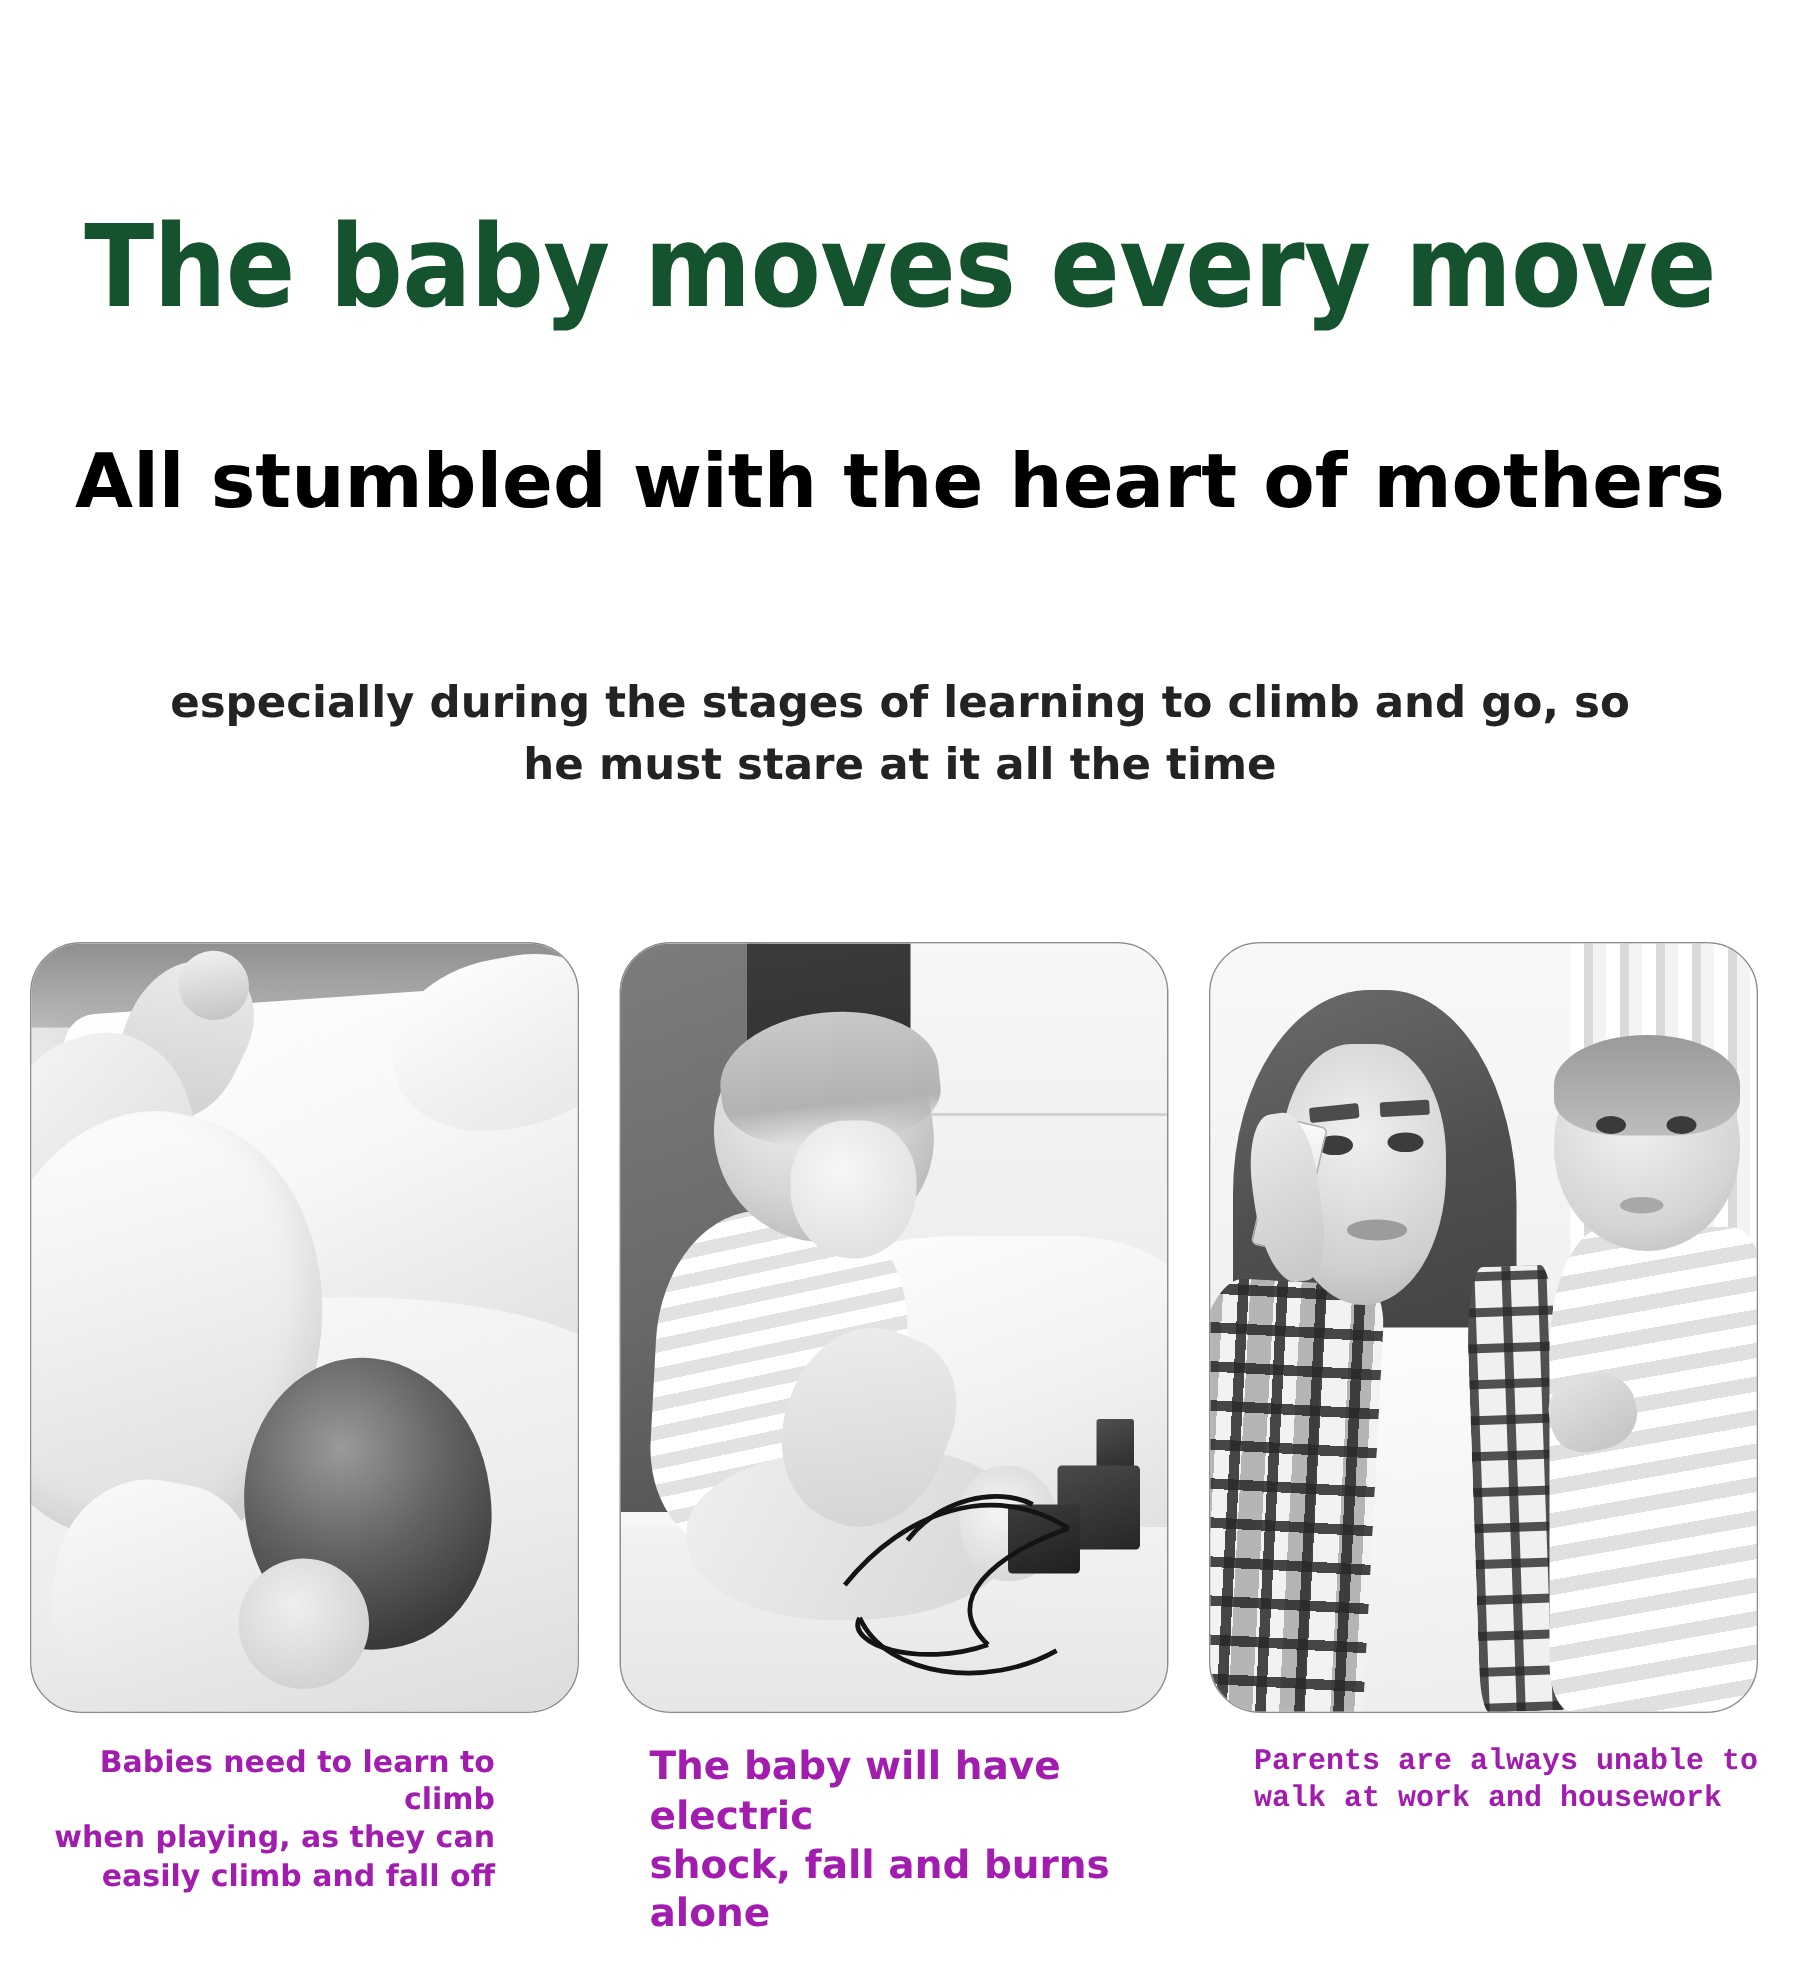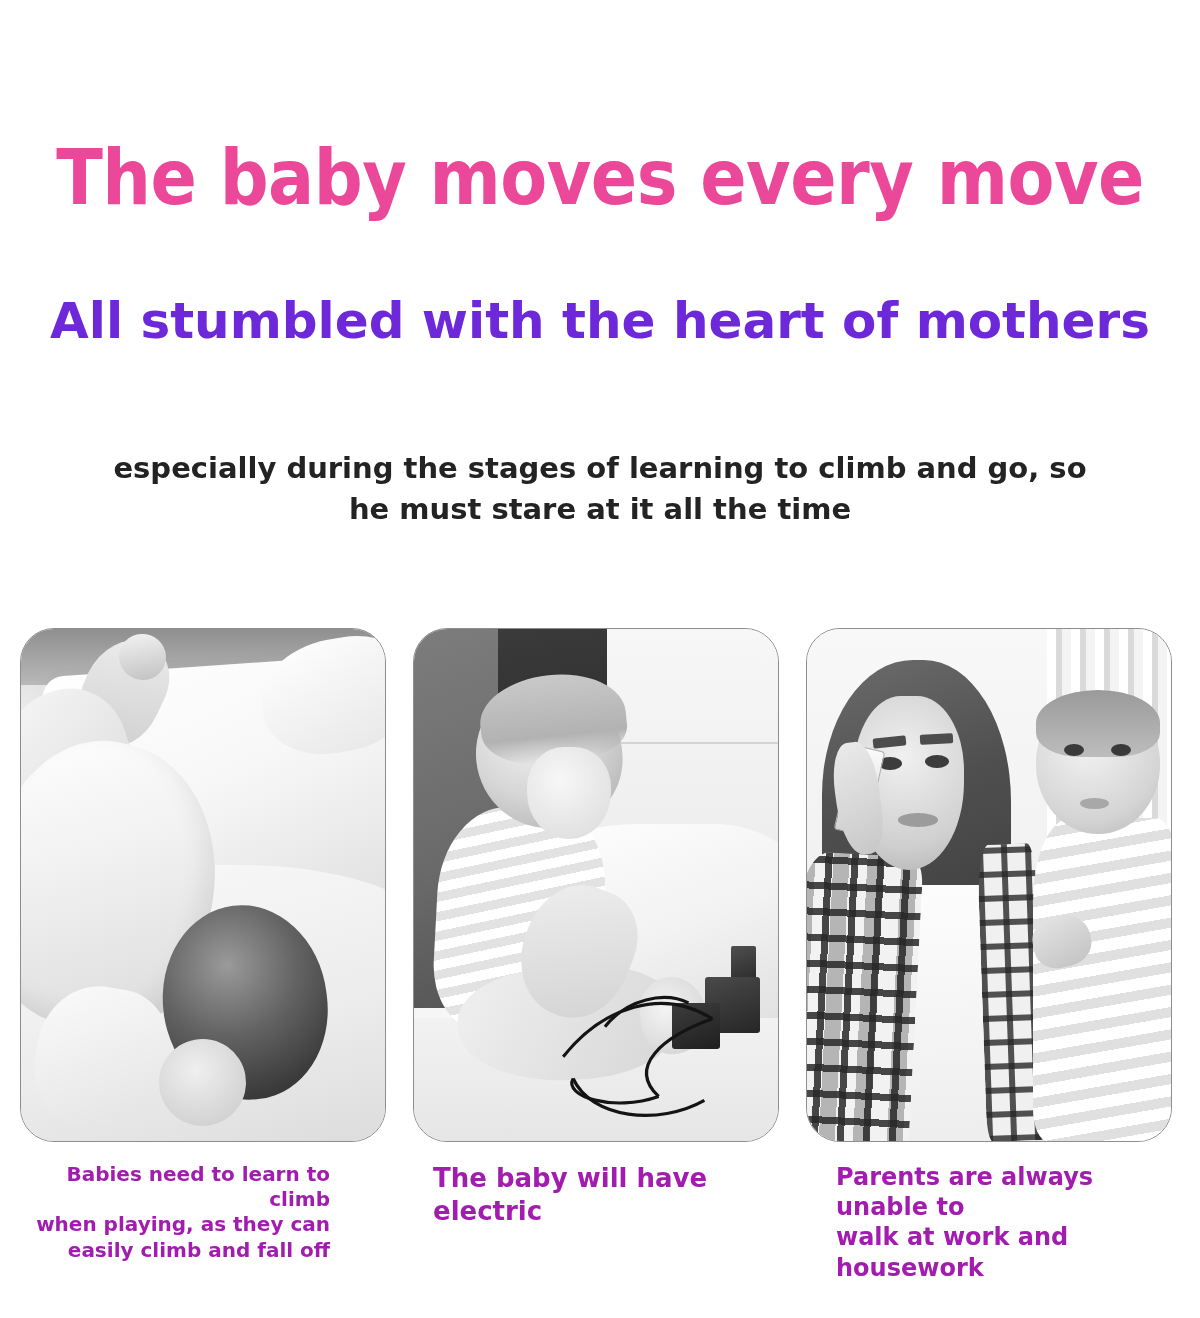--- a/index.html
+++ b/index.html
@@ -27,35 +27,35 @@
   .headline {
     position: absolute;
     top: 140px;
     left: 0;
     width: 1200px;
     text-align: center;
     font-size: 76px;
     line-height: 1.0;
     font-weight: 700;
     letter-spacing: -0.5px;
-    color: #ec4899;
+    color: #14532d;
     font-family: "DejaVu Sans", sans-serif;
     font-stretch: condensed;
   }
 
   .subhead {
     position: absolute;
     top: 296px;
     left: 0;
     width: 1200px;
     text-align: center;
     font-size: 50px;
     line-height: 1.0;
     font-weight: 700;
-    color: #6d28d9;
+    color: #000000;
     font-family: "DejaVu Sans", sans-serif;
   }
 
   
   .lede {
     position: absolute;
     top: 448px;
     left: 50px;
     width: 1100px;
     text-align: center;
@@ -374,21 +374,21 @@
   .caption {
     width: 366px;
     flex: 0 0 auto;
     font-family: "DejaVu Sans", sans-serif;
     font-weight: 700;
     color: #a21caf;
     line-height: 1.26;
   }
   .caption.c1 { font-size: 20px; text-align: right; padding-right: 56px; }
   .caption.c2 { font-size: 26px; text-align: left;  padding-left: 0px; margin-left: 20px; }
-  .caption.c3 { font-size: 24px; text-align: left;  padding-left: 10px; }
+  .caption.c3 { font-size: 20px; text-align: left;  padding-left: 10px; font-family: Liberation Mono, monospace; }
   .caption .ln { display: block; }
 </style>
 </head>
 <body>
 
 <div class="page">
 
   <h1 class="headline">The baby moves every move</h1>
 
   <h2 class="subhead">All stumbled with the heart of mothers</h2>
@@ -475,20 +475,21 @@
   <div class="caption-row">
 
     <div class="caption c1">
       <span class="ln">Babies need to learn to climb</span>
       <span class="ln">when playing, as they can</span>
       <span class="ln">easily climb and fall off</span>
     </div>
 
     <div class="caption c2">
       <span class="ln">The baby will have electric</span>
+      <span class="ln">shock, fall and burns alone</span>
     </div>
 
     <div class="caption c3">
       <span class="ln">Parents are always unable to</span>
       <span class="ln">walk at work and housework</span>
     </div>
 
   </div>
 
 </div>

